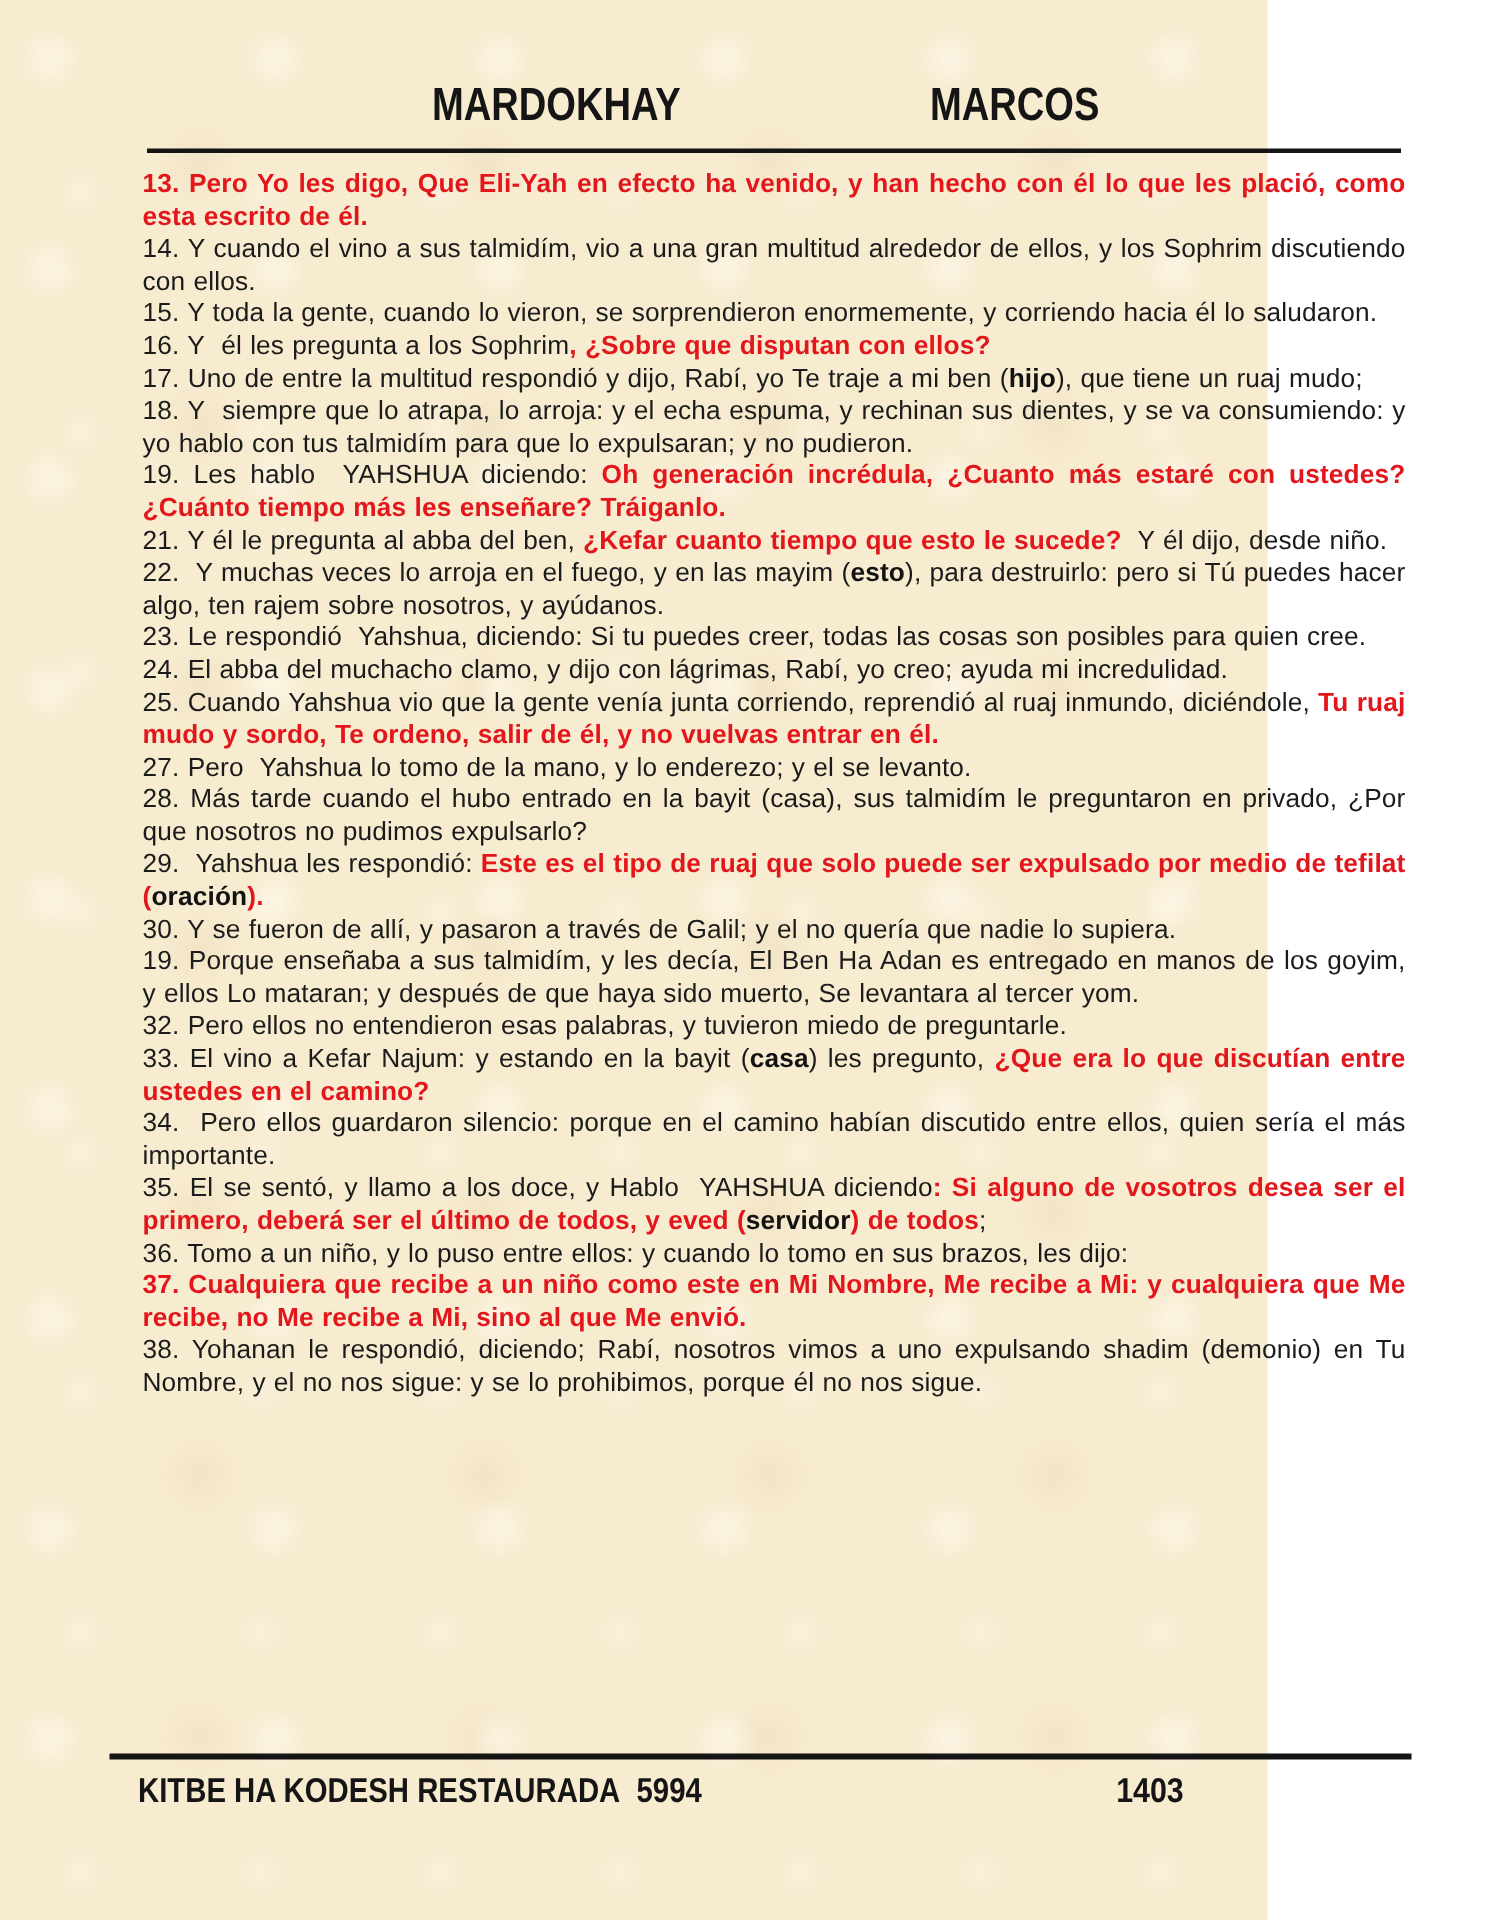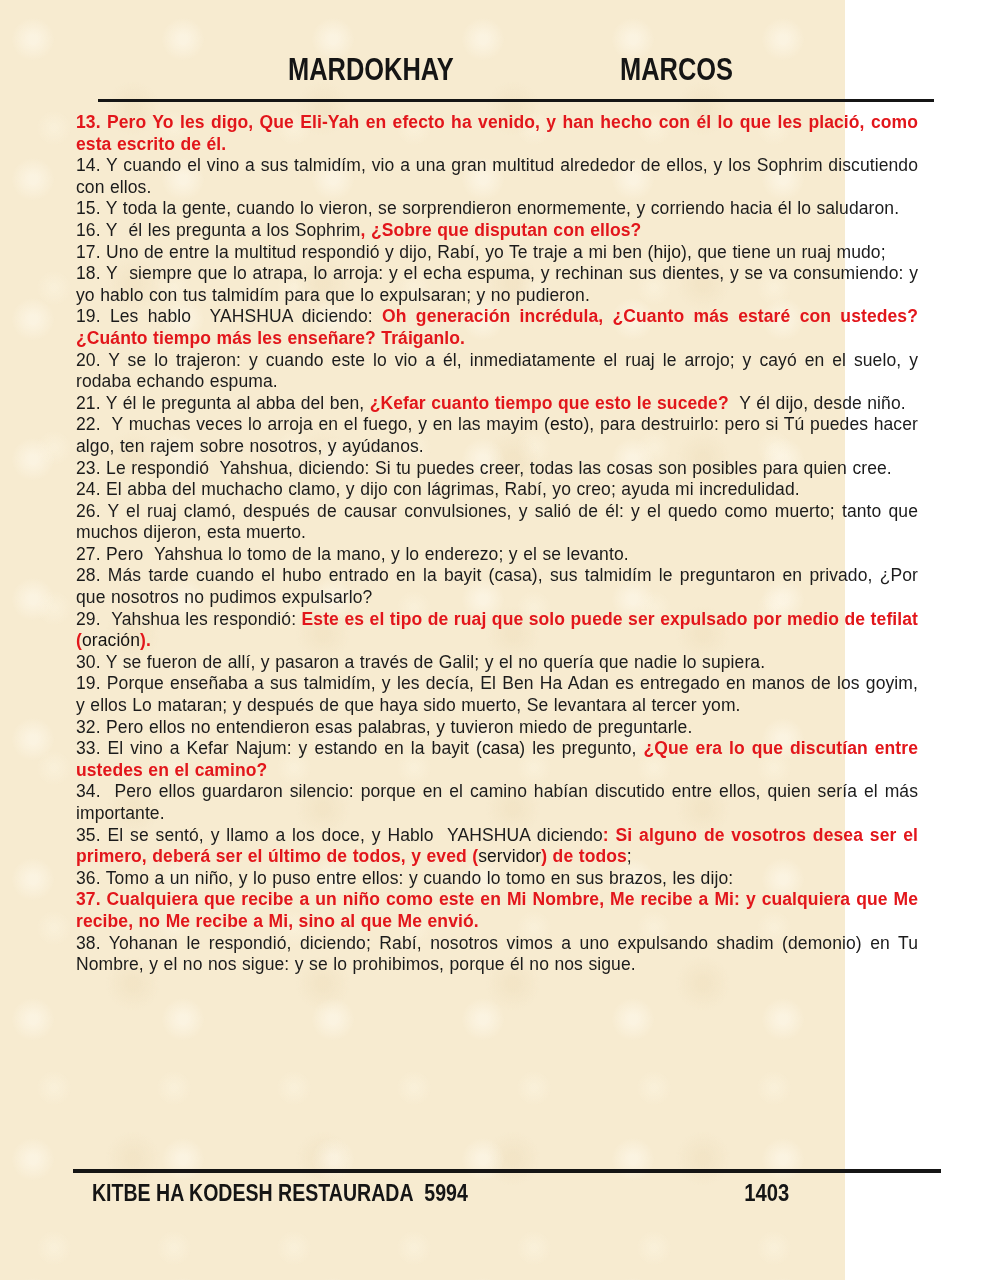--- a/index.html
+++ b/index.html
@@ -32,34 +32,34 @@
   .hdr-title.left{ left:288px; }
   .hdr-title.right{ left:620px; }
   .hdr-rule{
     position:absolute;
     left:98px; top:99px;
     width:836px; height:3px;
     background:#151515;
   }
   .body-text{
     position:absolute;
-    left:76px; top:112px;
+    left:95px; top:112px;
     width:842px;
   }
   .verse{
     margin:0;
     font-size:17.5px;
     line-height:21.6px;
     text-align:justify;
     color:#1b1b1b;
     letter-spacing:0.1px;
     word-spacing:0.5px;
   }
   .run-n{ color:#1b1b1b; font-weight:400; }
-  .run-b{ color:#121212; font-weight:400; }
+  .run-b{ color:#121212; font-weight:700; }
   .run-r{ color:#e2161b; font-weight:700; }
   .ftr-rule{
     position:absolute;
     left:73px; top:1169px;
     width:868px; height:4px;
     background:#151515;
   }
   .ftr-left{
     position:absolute;
     left:92px; top:1180px;
@@ -92,26 +92,25 @@
   <div class="hdr-rule"></div>
 
   <div class="body-text">
       <p class="verse"><span class="run-r">13. Pero Yo les digo, Que Eli-Yah en efecto ha venido, y han hecho con él lo que les plació, como esta escrito de él.</span></p>
       <p class="verse"><span class="run-n">14. Y cuando el vino a sus talmidím, vio a una gran multitud alrededor de ellos, y los Sophrim discutiendo con ellos.</span></p>
       <p class="verse"><span class="run-n">15. Y toda la gente, cuando lo vieron, se sorprendieron enormemente, y corriendo hacia él lo saludaron.</span></p>
       <p class="verse"><span class="run-n">16. Y&nbsp; él les pregunta a los Sophrim</span><span class="run-r">, ¿Sobre que disputan con ellos?</span></p>
       <p class="verse"><span class="run-n">17. Uno de entre la multitud respondió y dijo, Rabí, yo Te traje a mi ben (</span><span class="run-b">hijo</span><span class="run-n">), que tiene un ruaj mudo;</span></p>
       <p class="verse"><span class="run-n">18. Y&nbsp; siempre que lo atrapa, lo arroja: y el echa espuma, y rechinan sus dientes, y se va consumiendo: y yo hablo con tus talmidím para que lo expulsaran; y no pudieron.</span></p>
       <p class="verse"><span class="run-n">19. Les hablo&nbsp; YAHSHUA diciendo: </span><span class="run-r">Oh generación incrédula, ¿Cuanto más estaré con ustedes? ¿Cuánto tiempo más les enseñare? Tráiganlo.</span></p>
-      <p class="verse"><span class="run-n">20. Y se lo trajeron: y cuando este lo vio a él, inmediatamente el ruaj le arrojo; y cayó en el suelo, y rodaba echando espuma.</span></p>
       <p class="verse"><span class="run-n">21. Y él le pregunta al abba del ben, </span><span class="run-r">¿Kefar cuanto tiempo que esto le sucede?</span><span class="run-n">&nbsp; Y él dijo, desde niño.</span></p>
       <p class="verse"><span class="run-n">22.&nbsp; Y muchas veces lo arroja en el fuego, y en las mayim (</span><span class="run-b">esto</span><span class="run-n">), para destruirlo: pero si Tú puedes hacer algo, ten rajem sobre nosotros, y ayúdanos.</span></p>
       <p class="verse"><span class="run-n">23. Le respondió&nbsp; Yahshua, diciendo: Si tu puedes creer, todas las cosas son posibles para quien cree.</span></p>
       <p class="verse"><span class="run-n">24. El abba del muchacho clamo, y dijo con lágrimas, Rabí, yo creo; ayuda mi incredulidad.</span></p>
-      <p class="verse"><span class="run-n">26. Y el ruaj clamó, después de causar convulsiones, y salió de él: y el quedo como muerto; tanto que muchos dijeron, esta muerto.</span></p>
+      <p class="verse"><span class="run-n">25. Cuando Yahshua vio que la gente venía junta corriendo, reprendió al ruaj inmundo, diciéndole, </span><span class="run-r">Tu ruaj mudo y sordo, Te ordeno, salir de él, y no vuelvas entrar en él.</span></p>
       <p class="verse"><span class="run-n">27. Pero&nbsp; Yahshua lo tomo de la mano, y lo enderezo; y el se levanto.</span></p>
       <p class="verse"><span class="run-n">28. Más tarde cuando el hubo entrado en la bayit (casa), sus talmidím le preguntaron en privado, ¿Por que nosotros no pudimos expulsarlo?</span></p>
       <p class="verse"><span class="run-n">29.&nbsp; Yahshua les respondió: </span><span class="run-r">Este es el tipo de ruaj que solo puede ser expulsado por medio de tefilat (</span><span class="run-b">oración</span><span class="run-r">).</span></p>
       <p class="verse"><span class="run-n">30. Y se fueron de allí, y pasaron a través de Galil; y el no quería que nadie lo supiera.</span></p>
       <p class="verse"><span class="run-n">19. Porque enseñaba a sus talmidím, y les decía, El Ben Ha Adan es entregado en manos de los goyim, y ellos Lo mataran; y después de que haya sido muerto, Se levantara al tercer yom.</span></p>
       <p class="verse"><span class="run-n">32. Pero ellos no entendieron esas palabras, y tuvieron miedo de preguntarle.</span></p>
       <p class="verse"><span class="run-n">33. El vino a Kefar Najum: y estando en la bayit (</span><span class="run-b">casa</span><span class="run-n">) les pregunto, </span><span class="run-r">¿Que era lo que discutían entre ustedes en el camino?</span></p>
       <p class="verse"><span class="run-n">34.&nbsp; Pero ellos guardaron silencio: porque en el camino habían discutido entre ellos, quien sería el más importante.</span></p>
       <p class="verse"><span class="run-n">35. El se sentó, y llamo a los doce, y Hablo&nbsp; YAHSHUA diciendo</span><span class="run-r">: Si alguno de vosotros desea ser el primero, deberá ser el último de todos, y eved (</span><span class="run-b">servidor</span><span class="run-r">) de todos</span><span class="run-n">;</span></p>
       <p class="verse"><span class="run-n">36. Tomo a un niño, y lo puso entre ellos: y cuando lo tomo en sus brazos, les dijo:</span></p>

